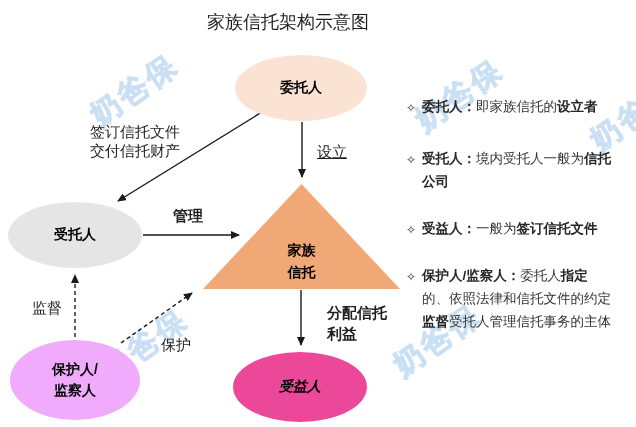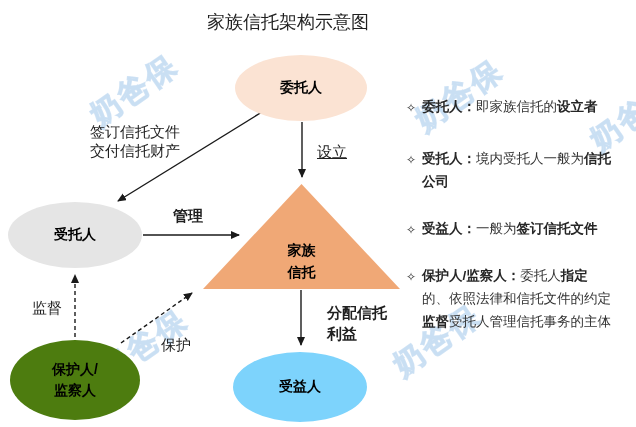--- a/index.html
+++ b/index.html
@@ -64,35 +64,35 @@
   </svg>
 
   <div id="node-settlor" class="abs node ellipse" style="background: rgb(251, 227, 211);">
     <span>委托人</span>
   </div>
 
   <div id="node-trustee" class="abs node ellipse" style="background: #e5e5e5;">
     <span>受托人</span>
   </div>
 
-  <div id="node-protector" class="abs node ellipse" style="background: #4d7c0f;">
+  <div id="node-protector" class="abs node ellipse" style="background: #f0abfc;">
     <span>
       <div>保护人/</div>
       <div>监察人</div>
     </span>
   </div>
 
   <div id="node-trust" class="abs node" style="background: rgb(240, 168, 118);">
     <div class="tri-label">
       <div>家族</div>
       <div>信托</div>
     </div>
   </div>
 
-  <div id="node-beneficiary" class="abs node ellipse" style="background: #7dd3fc;">
+  <div id="node-beneficiary" class="abs node ellipse" style="background: #ec4899; font-style: italic;">
     <span>受益人</span>
   </div>
 
   <div id="lbl-sign" class="abs edge-label">
     <div>签订信托文件</div>
     <div>交付信托财产</div>
   </div>
   <div id="lbl-establish" class="abs edge-label">设立</div>
   <div id="lbl-manage" class="abs edge-label">管理</div>
   <div id="lbl-supervise" class="abs edge-label">监督</div>

